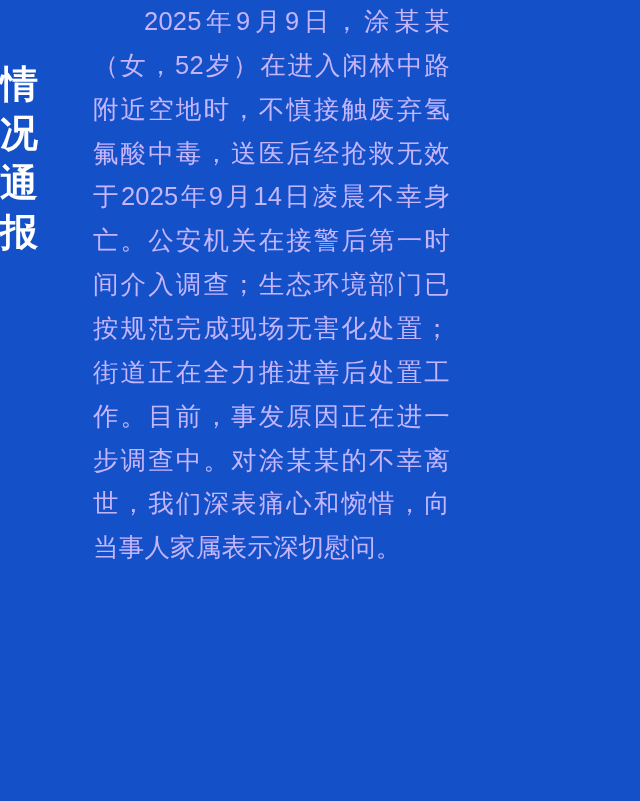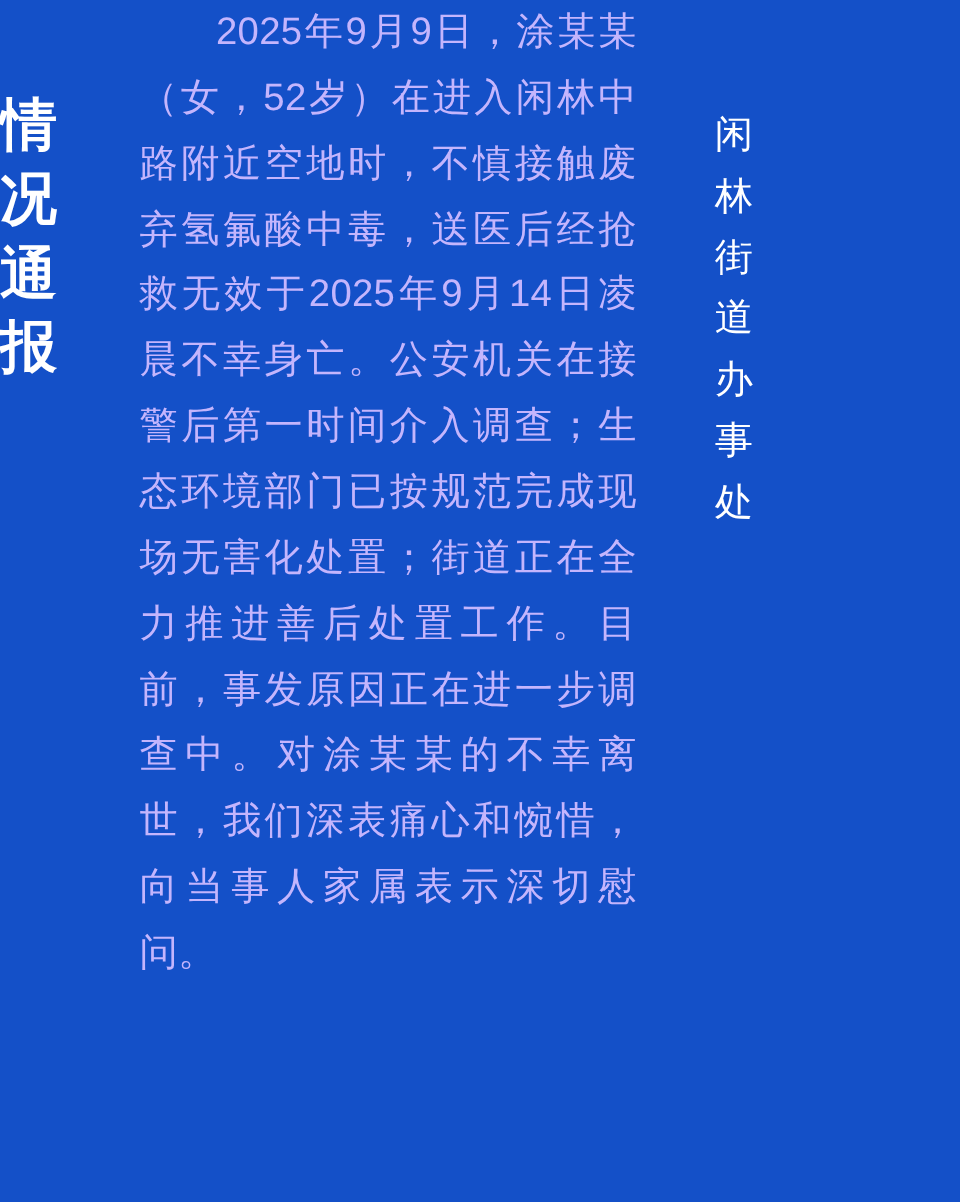--- a/index.html
+++ b/index.html
@@ -65,17 +65,16 @@
 
 <div class="notice-card">
 
   <div class="notice-title">情况通报</div>
 
   <div class="notice-body">
     <p>2025年9月9日，涂某某（女，52岁）在进入闲林中路附近空地时，不慎接触废弃氢氟酸中毒，送医后经抢救无效于2025年9月14日凌晨不幸身亡。公安机关在接警后第一时间介入调查；生态环境部门已按规范完成现场无害化处置；街道正在全力推进善后处置工作。目前，事发原因正在进一步调查中。对涂某某的不幸离世，我们深表痛心和惋惜，向当事人家属表示深切慰问。</p>
   </div>
 
   <div class="signature">
-    <div>闲林街道办事处</div>
   </div>
 
   <div class="spacer"></div>
 </div>
 
 </body></html>

